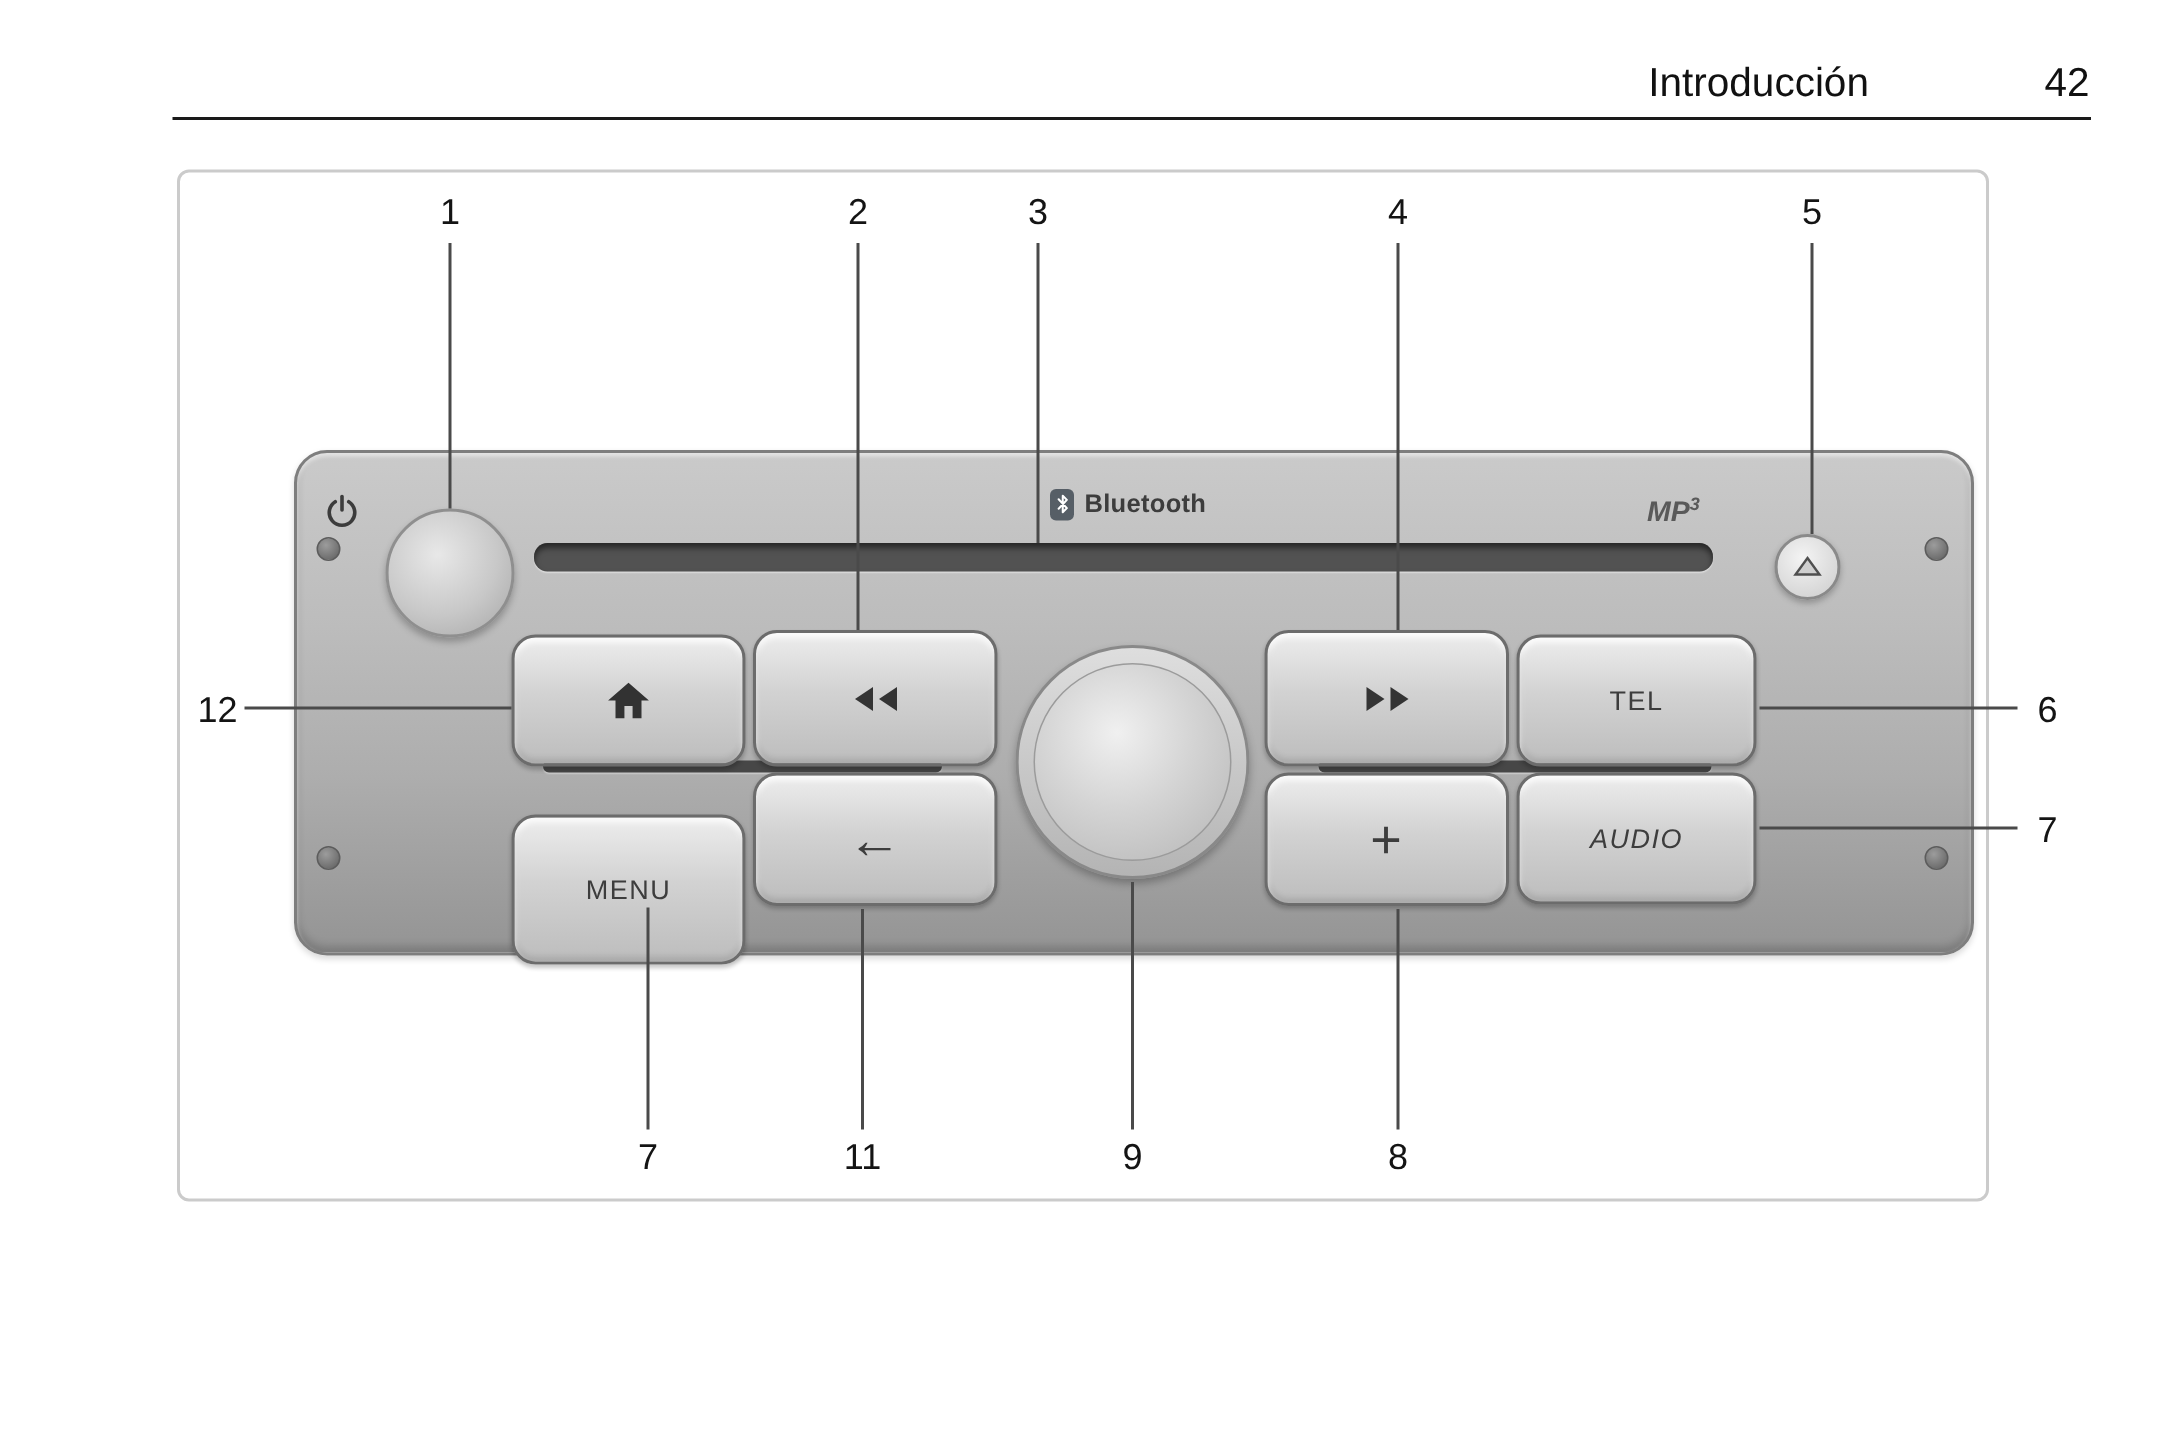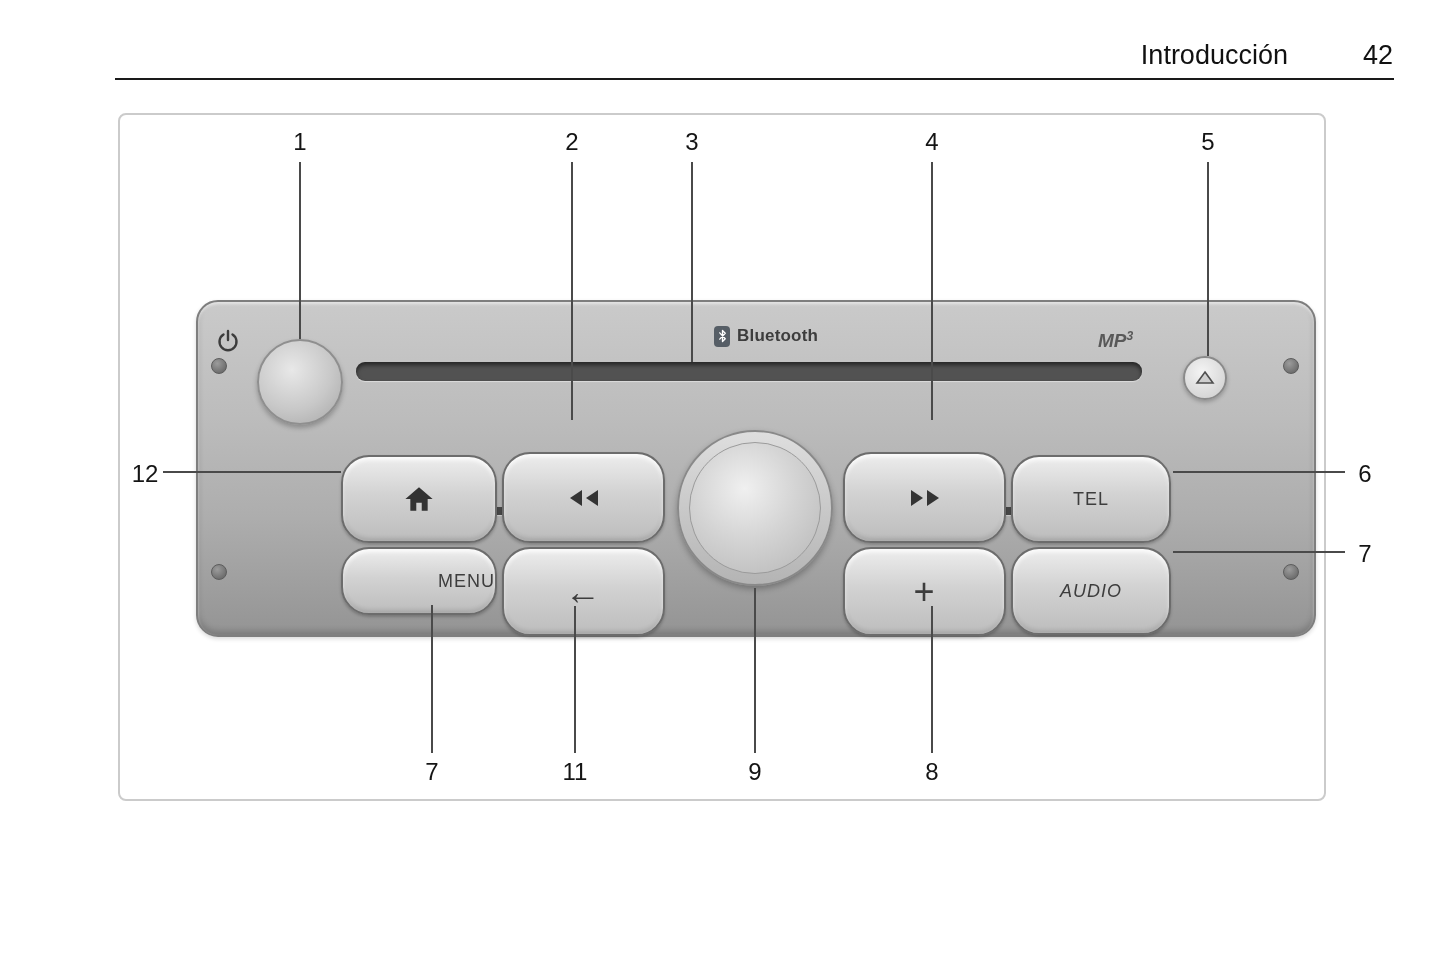--- a/index.html
+++ b/index.html
@@ -8,21 +8,21 @@
     position: relative;
     width: 1445px;
     height: 966px;
     background: #ffffff;
     overflow: hidden;
   }
   
   .header {
     position: absolute;
     left: 115px; top: 40px; width: 1278px;
-    display: flex; justify-content: flex-end; align-items: baseline; gap: 75px;
+    display: flex; justify-content: flex-end; align-items: baseline; gap: 117px;
     font-size: 27px; color: #111111;
   }
   .header-rule {
     position: absolute;
     left: 115px; top: 78px; width: 1279px; height: 2px;
     background: #1a1a1a;
   }
   
   .figure-frame {
     position: absolute;
@@ -44,21 +44,21 @@
     border: 1px solid #5c5c5c;
   }
   .cd-slot {
     position: absolute;
     left: 356px; top: 362px; width: 786px; height: 19px;
     background: #525252; border-radius: 9px;
     box-shadow: inset 0 3px 4px rgba(0,0,0,0.55), 0 1px 1px rgba(255,255,255,0.45);
   }
   .bt-logo {
     position: absolute; left: 700px; top: 324px; height: 24px;
-    display: flex; align-items: center; gap: 7px; margin-left: 14px;
+    display: flex; align-items: center; gap: 7px;
   }
   .bt-badge {
     width: 16px; height: 21px; border-radius: 4px;
     background: #565e66;
     display: flex; align-items: center; justify-content: center;
   }
   .bt-text { font-size: 17px; font-weight: bold; color: #3d3d3d; letter-spacing: 0.2px; }
   .mp3 {
     position: absolute; left: 1098px; top: 329px;
     font-size: 19px; font-weight: bold; font-style: italic; color: #595959;
@@ -91,24 +91,24 @@
     border-radius: 50%;
     background: radial-gradient(circle at 42% 35%, #f4f4f4, #d6d6d6 75%);
     border: 2px solid #8a8a8a;
     display: flex; align-items: center; justify-content: center;
     box-shadow: 0 2px 4px rgba(0,0,0,0.25);
   }
   
   .rbtn {
     position: absolute;
     background: linear-gradient(180deg, #ededed 0%, #d2d2d2 45%, #bdbdbd 100%);
-    border: 2px solid #6c6c6c; border-radius: 28px;
+    border: 2px solid #6c6c6c; border-radius: 16px;
     display: flex; align-items: center; justify-content: center;
     box-shadow: inset 0 3px 4px rgba(255,255,255,0.85), inset 0 -3px 4px rgba(0,0,0,0.12), 0 2px 3px rgba(0,0,0,0.22);
-    color: #3d3d3d; font-size: 18px; letter-spacing: 1px; margin-top: 32px;
+    color: #3d3d3d; font-size: 18px; letter-spacing: 1px;
   }
   .groove {
     position: absolute; height: 8px; background: #474747; border-radius: 4px;
     box-shadow: 0 1px 1px rgba(255,255,255,0.4);
   }
   .plus-glyph { font-size: 36px; font-weight: normal; line-height: 1; }
   .back-glyph { font-size: 36px; line-height: 1; }
   
   .callout-num {
     position: absolute; width: 40px; text-align: center;
@@ -188,21 +188,21 @@
   <div class="rbtn" style="left:843px; top:420px; width:163px; height:91px;">
     <svg width="32" height="20" viewBox="0 0 32 20">
       <polygon points="2,2 14,10 2,18" fill="#343434"></polygon>
       <polygon points="18,2 30,10 18,18" fill="#343434"></polygon>
     </svg>
   </div>
   <div class="rbtn" style="left:1011px; top:423px; width:160px; height:88px;">
     <span>TEL</span>
   </div>
 
-  <div class="rbtn" style="left:341px; top:515px; width:156px; height:68px;justify-content:flex-end;">
+  <div class="rbtn" style="left:341px; top:543px; width:156px; height:100px;">
     <span>MENU</span>
   </div>
   <div class="rbtn" style="left:502px; top:515px; width:163px; height:89px;">
     <span class="back-glyph">←</span>
   </div>
   <div class="rbtn" style="left:843px; top:515px; width:163px; height:89px;">
     <span class="plus-glyph">+</span>
   </div>
   <div class="rbtn" style="left:1011px; top:515px; width:160px; height:88px;font-style:italic;">
     <span>AUDIO</span>

